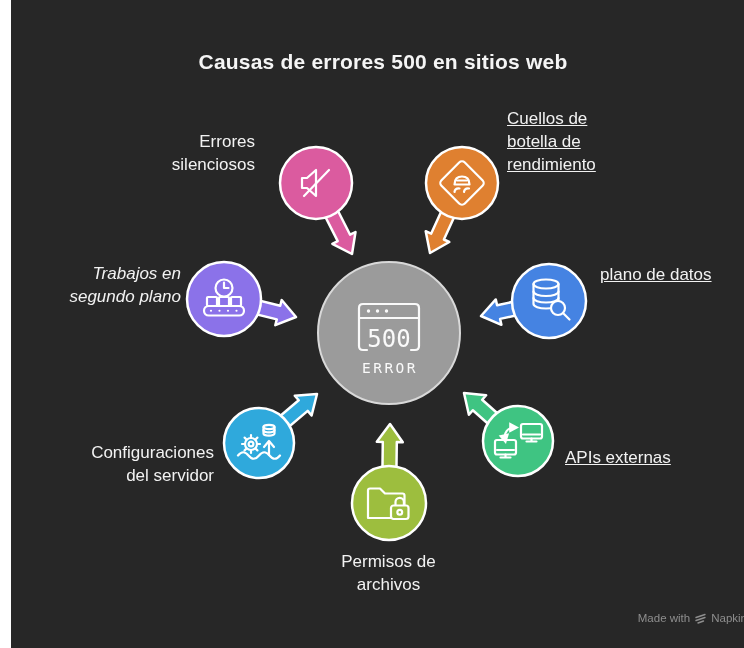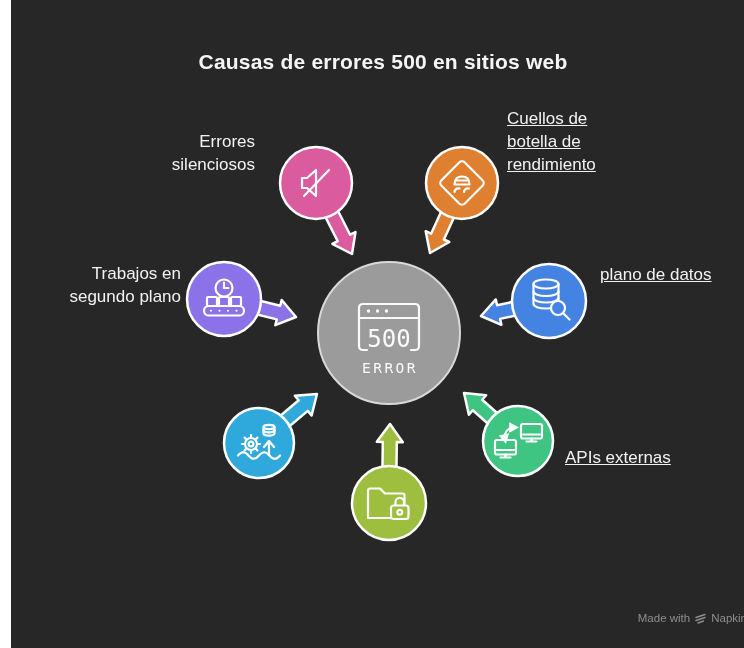--- a/index.html
+++ b/index.html
@@ -159,34 +159,42 @@
     <span>Errores</span>
     <span>silenciosos</span>
   </div>
 
   <div class="node-label align-left" style="left:496px;top:107px;width:170px;">
     <span>Cuellos de</span>
     <span>botella de</span>
     <span>rendimiento</span>
   </div>
 
-  <div class="node-label align-right" style="left:18px;top:262px;width:152px;">
+  <div class="node-label align-right" style="left:18px;top:262px;width:152px;font-style:italic;">
     <span>Trabajos en</span>
     <span>segundo plano</span>
   </div>
 
   <div class="node-label align-left" style="left:589px;top:263px;width:155px;">
     <span>plano de datos</span>
   </div>
 
+  <div class="node-label align-right" style="left:40px;top:441px;width:163px;">
+    <span>Configuraciones</span>
+    <span>del servidor</span>
+  </div>
 
   <div class="node-label align-left" style="left:554px;top:446px;width:170px;">
     <span>APIs externas</span>
   </div>
 
+  <div class="node-label align-center" style="left:295px;top:550px;width:165px;">
+    <span>Permisos de</span>
+    <span>archivos</span>
+  </div>
 
   <div class="watermark">
     <span>Made with</span>
     <svg width="13" height="13" viewBox="0 0 13 13">
       <path d="M2,9.5 L11,6.5 M2,6.5 L11,3.5 M4,12 L9.5,10" stroke="#8E8E8E" stroke-width="1.4" stroke-linecap="round" fill="none"></path>
     </svg>
     <span>Napkin</span>
   </div>
 
 </div>

